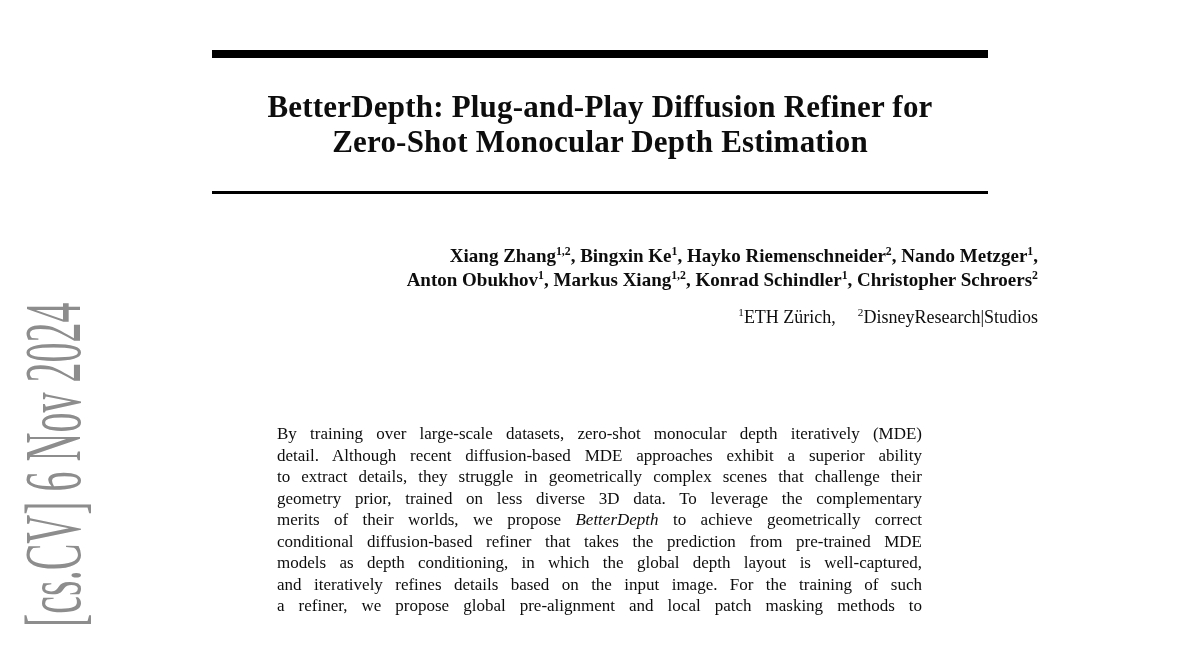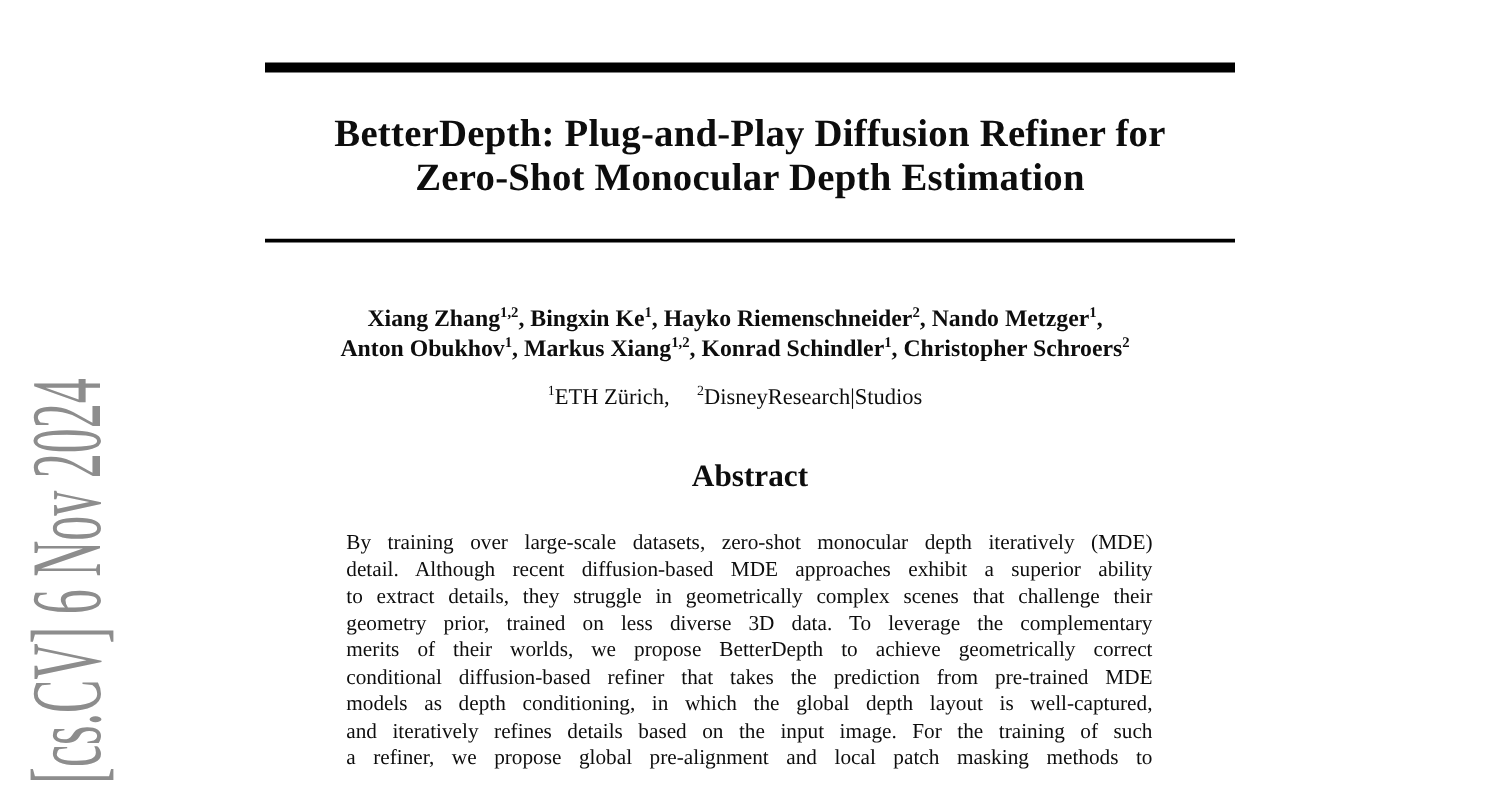--- a/index.html
+++ b/index.html
@@ -39,22 +39,22 @@
   
   .title {
     position: absolute; left: 212px; top: 89px; width: 776px;
     text-align: center;
     font-size: 31px; font-weight: bold; line-height: 35px;
     letter-spacing: 0.2px;
   }
 
   
   .authors {
-    position: absolute; left: 150px; top: 244px; width: 876px;
-    text-align: center;
+    position: absolute; left: 162px; top: 244px; width: 876px;
+    text-align: right;
     font-size: 19px; font-weight: bold; line-height: 23.5px;
   }
   .authors sup, .affil sup {
     font-size: 0.62em; line-height: 0; vertical-align: super;
   }
   .affil {
     font-weight: normal; font-size: 18px; margin-top: 15px;
   }
   .affil .gap { margin-left: 22px; }
 
@@ -67,21 +67,21 @@
   .abs-body {
     position: absolute; left: 277px; top: 423px; width: 645px;
     font-size: 17px; line-height: 21.5px;
   }
   .abs-line {
     text-align: justify;
     text-align-last: justify;
     height: 21.5px;
     overflow: hidden;
   }
-  .em { }
+  .em { font-style: italic; }
 </style>
 </head>
 <body>
 
 <div class="page">
 
   <div class="watermark">
     <span>[cs.CV] 6 Nov 2024</span>
   </div>
 
@@ -93,21 +93,20 @@
   </div>
 
   <div class="rule-mid"></div>
 
   <div class="authors">
     <div><span>Xiang Zhang</span><sup>1,2</sup><span>, </span><span>Bingxin Ke</span><sup>1</sup><span>, </span><span>Hayko Riemenschneider</span><sup>2</sup><span>, </span><span>Nando Metzger</span><sup>1</sup><span>,</span></div>
     <div><span>Anton Obukhov</span><sup>1</sup><span>, </span><span>Markus Xiang</span><sup>1,2</sup><span>, </span><span>Konrad Schindler</span><sup>1</sup><span>, </span><span>Christopher Schroers</span><sup>2</sup><span></span></div>
     <div class="affil"><span><sup>1</sup><span>ETH Zürich,</span></span><span class="gap"><sup>2</sup><span>DisneyResearch|Studios</span></span></div>
   </div>
 
-  <div class="abs-heading">Abstract</div>
 
   <div class="abs-body">
     <div class="abs-line">By training over large-scale datasets, zero-shot monocular depth iteratively (MDE)</div>
     <div class="abs-line">detail. Although recent diffusion-based MDE approaches exhibit a superior ability</div>
     <div class="abs-line">to extract details, they struggle in geometrically complex scenes that challenge their</div>
     <div class="abs-line">geometry prior, trained on less diverse 3D data. To leverage the complementary</div>
     <div class="abs-line"><span>merits of their worlds, we propose </span><span class="em">BetterDepth</span><span> to achieve geometrically correct</span></div>
     <div class="abs-line">conditional diffusion-based refiner that takes the prediction from pre-trained MDE</div>
     <div class="abs-line">models as depth conditioning, in which the global depth layout is well-captured,</div>
     <div class="abs-line">and iteratively refines details based on the input image. For the training of such</div>

